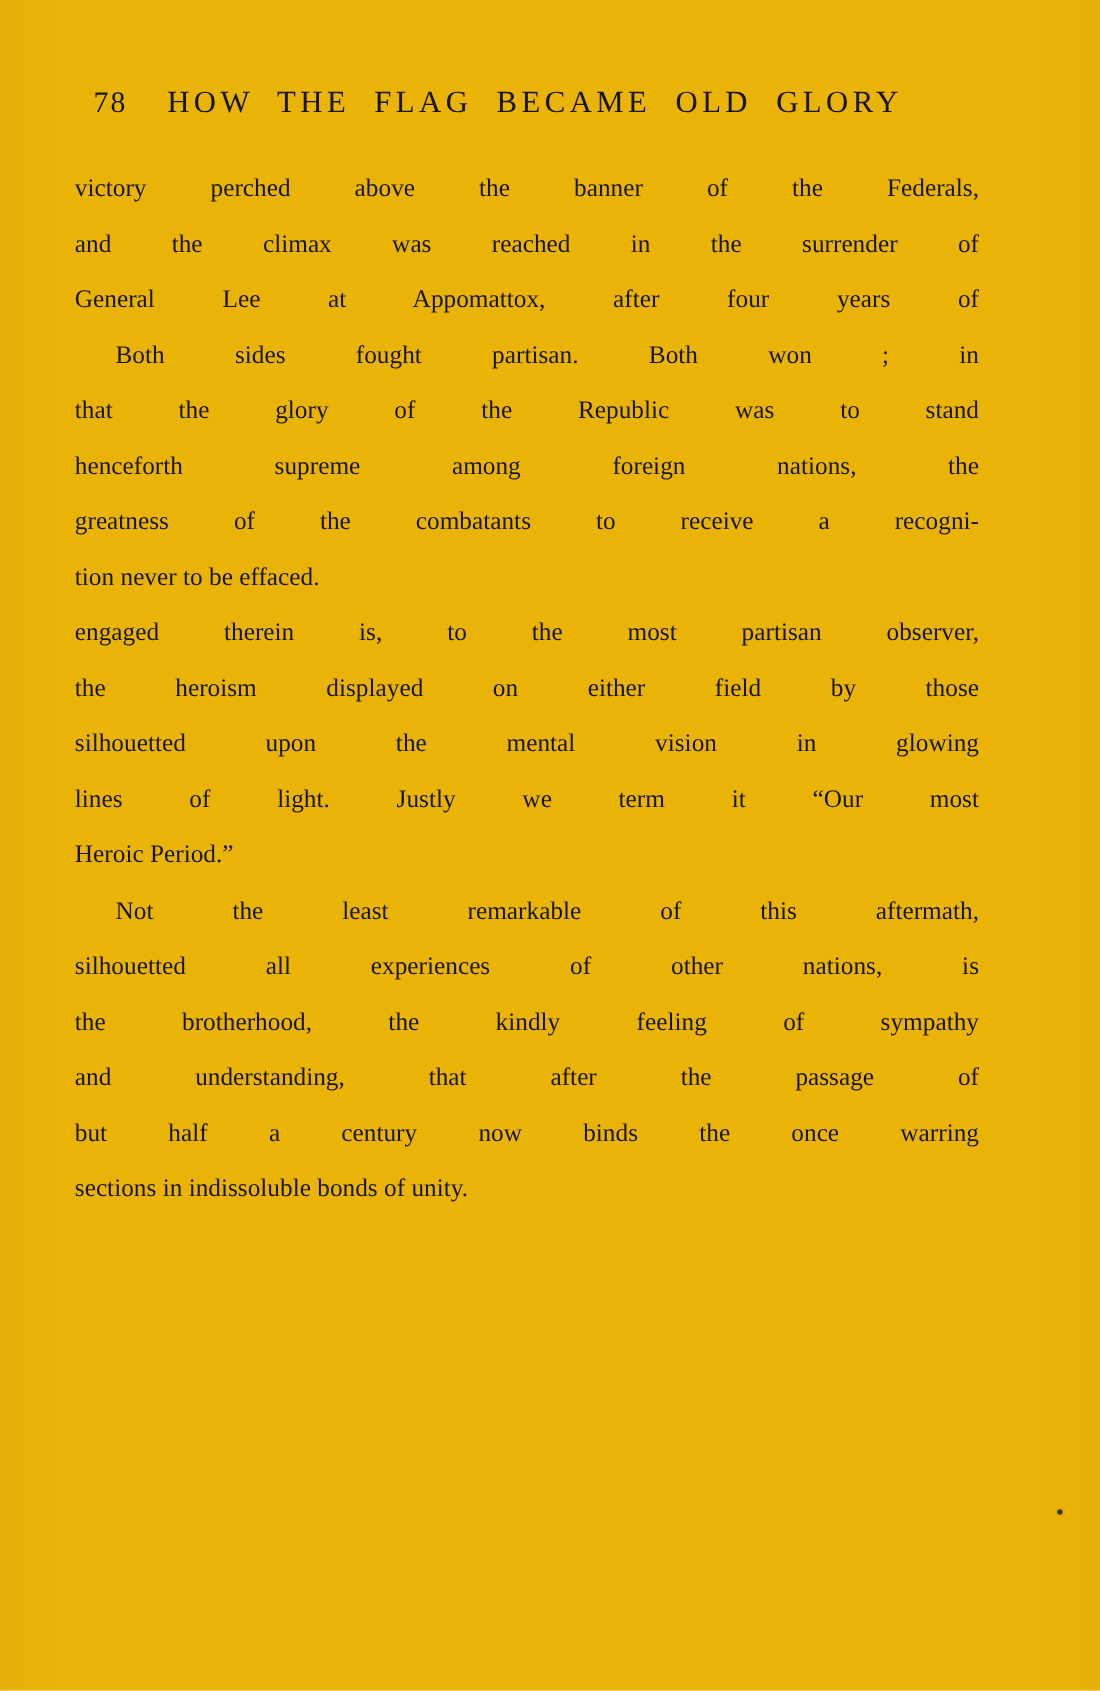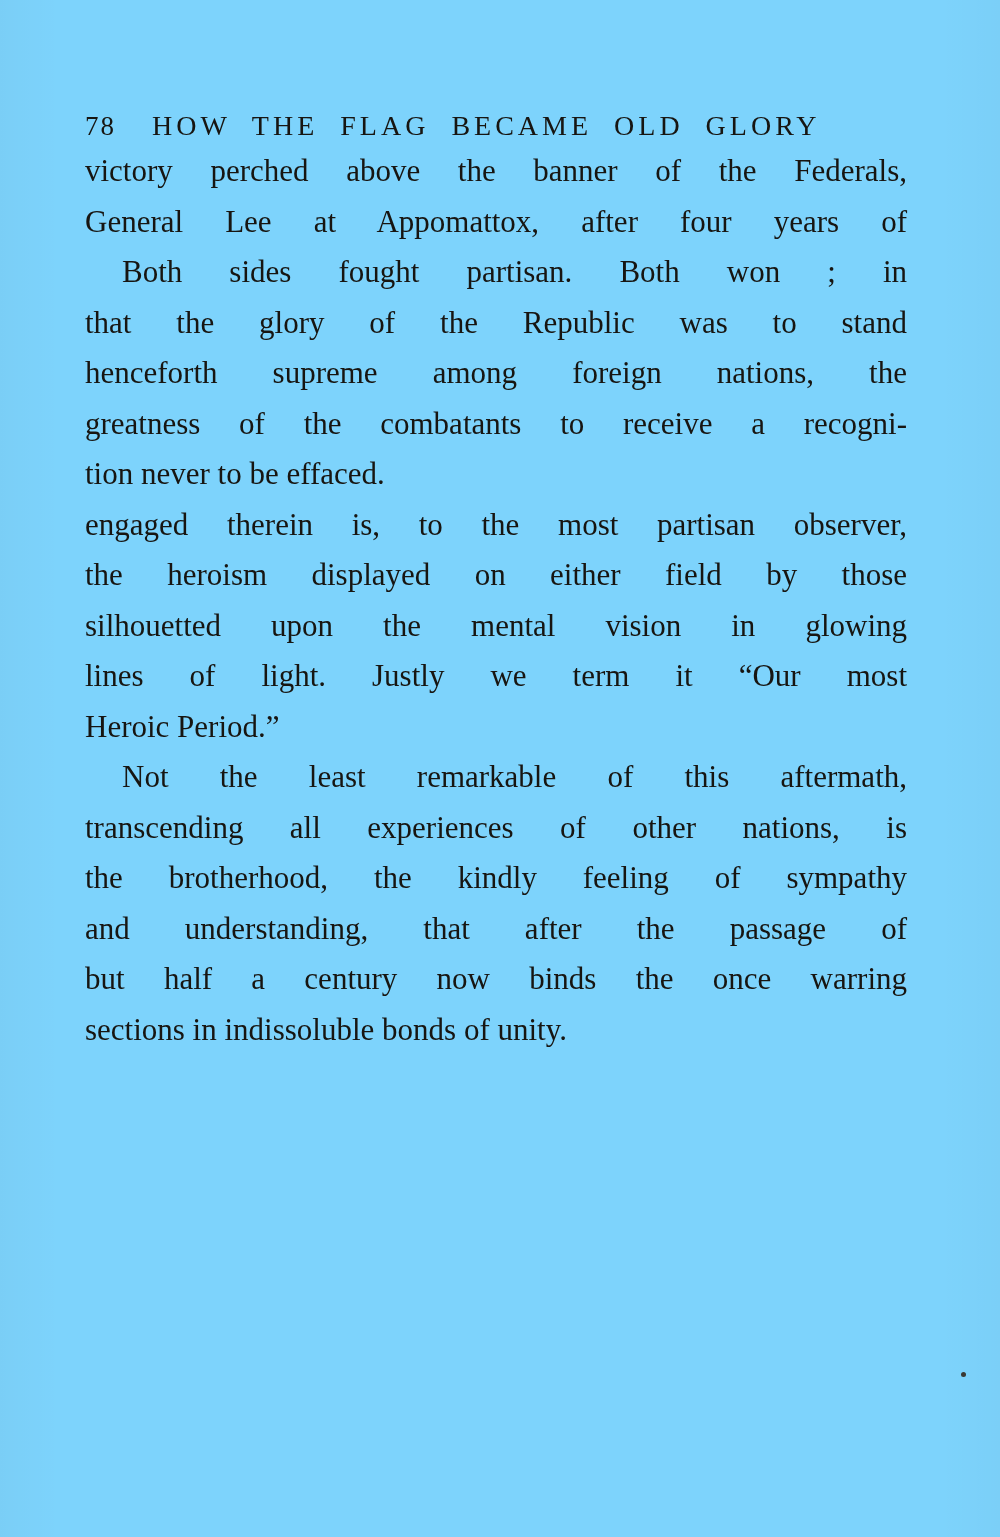--- a/index.html
+++ b/index.html
@@ -4,21 +4,21 @@
 <style>
   html, body {
     margin: 0;
     padding: 0;
     background: #faf9f4;
   }
   .page {
     position: relative;
     width: 1000px;
     height: 1537px;
-    background: #7dd3fc;
+    background: #eab308;
     color: #171511;
     font-family: "Liberation Serif", "DejaVu Serif", serif;
     overflow: hidden;
   }
   
   .page::before {
     content: "";
     position: absolute;
     inset: 0;
     background: linear-gradient(90deg, rgba(0,0,0,0.025) 0%, rgba(0,0,0,0) 6%, rgba(0,0,0,0) 94%, rgba(0,0,0,0.02) 100%);
@@ -35,28 +35,27 @@
   }
   .page-number {
     font-size: 27px;
     letter-spacing: 2px;
   }
   .running-title {
     margin-left: 36px;
     font-size: 28px;
     letter-spacing: 4px;
     word-spacing: 11px;
-    margin-top: 32px;
   }
   .body-text {
     position: absolute;
     top: 146px;
-    left: 85px;
+    left: 68px;
     width: 822px;
-    font-size: 31px;
+    font-size: 23px;
     line-height: 50.5px;
   }
   .paragraph {
     margin: 0;
   }
   .line {
     text-align: justify;
     text-align-last: justify;
   }
   .line.indent {
@@ -82,20 +81,21 @@
 
   <div class="running-head">
     <span class="page-number">78</span>
     <span class="running-title">HOW THE FLAG BECAME OLD GLORY</span>
   </div>
 
   <div class="body-text">
 
     <div class="paragraph">
       <div class="line">victory perched above the banner of the Federals,</div>
+      <div class="line">and the climax was reached in the surrender of</div>
       <div class="line">General Lee at Appomattox, after four years of</div>
     </div>
 
     <div class="paragraph">
       <div class="line indent">Both sides fought partisan.  Both won ; in</div>
       <div class="line">that the glory of the Republic was to stand</div>
       <div class="line">henceforth supreme among foreign nations, the</div>
       <div class="line">greatness of the combatants to receive a recogni-</div>
       <div class="line last">tion never to be effaced.</div>
     </div>
@@ -103,21 +103,21 @@
     <div class="paragraph">
       <div class="line">engaged therein is, to the most partisan observer,</div>
       <div class="line">the heroism displayed on either field by those</div>
       <div class="line">silhouetted upon the mental vision in glowing</div>
       <div class="line">lines of light.  Justly we term it “Our most</div>
       <div class="line last">Heroic Period.”</div>
     </div>
 
     <div class="paragraph">
       <div class="line indent">Not the least remarkable of this aftermath,</div>
-      <div class="line">transcending all experiences of other nations, is</div>
+      <div class="line">silhouetted all experiences of other nations, is</div>
       <div class="line">the brotherhood, the kindly feeling of sympathy</div>
       <div class="line">and understanding, that after the passage of</div>
       <div class="line">but half a century now binds the once warring</div>
       <div class="line last">sections in indissoluble bonds of unity.</div>
     </div>
 
   </div>
 
   <div class="ink-speck"></div>
 

